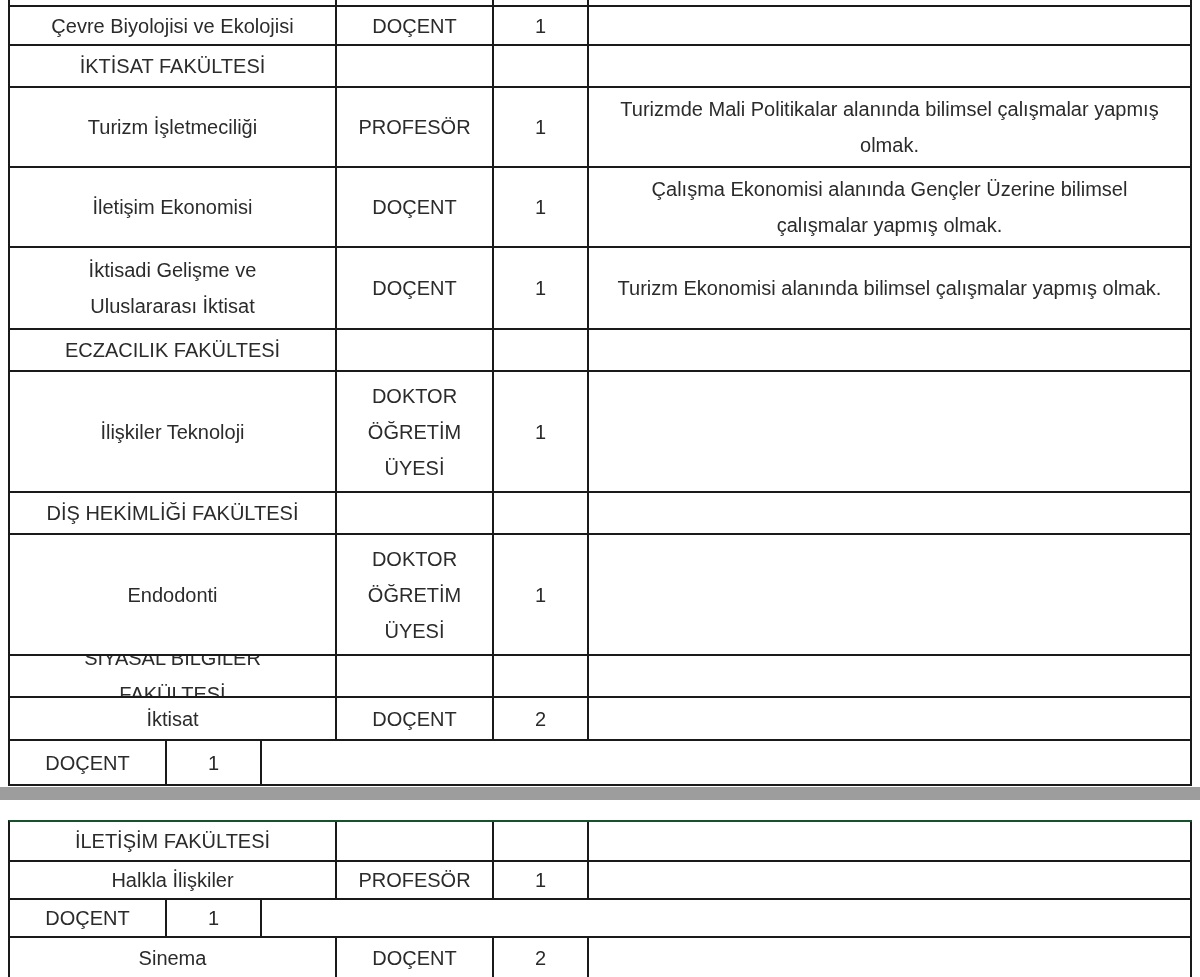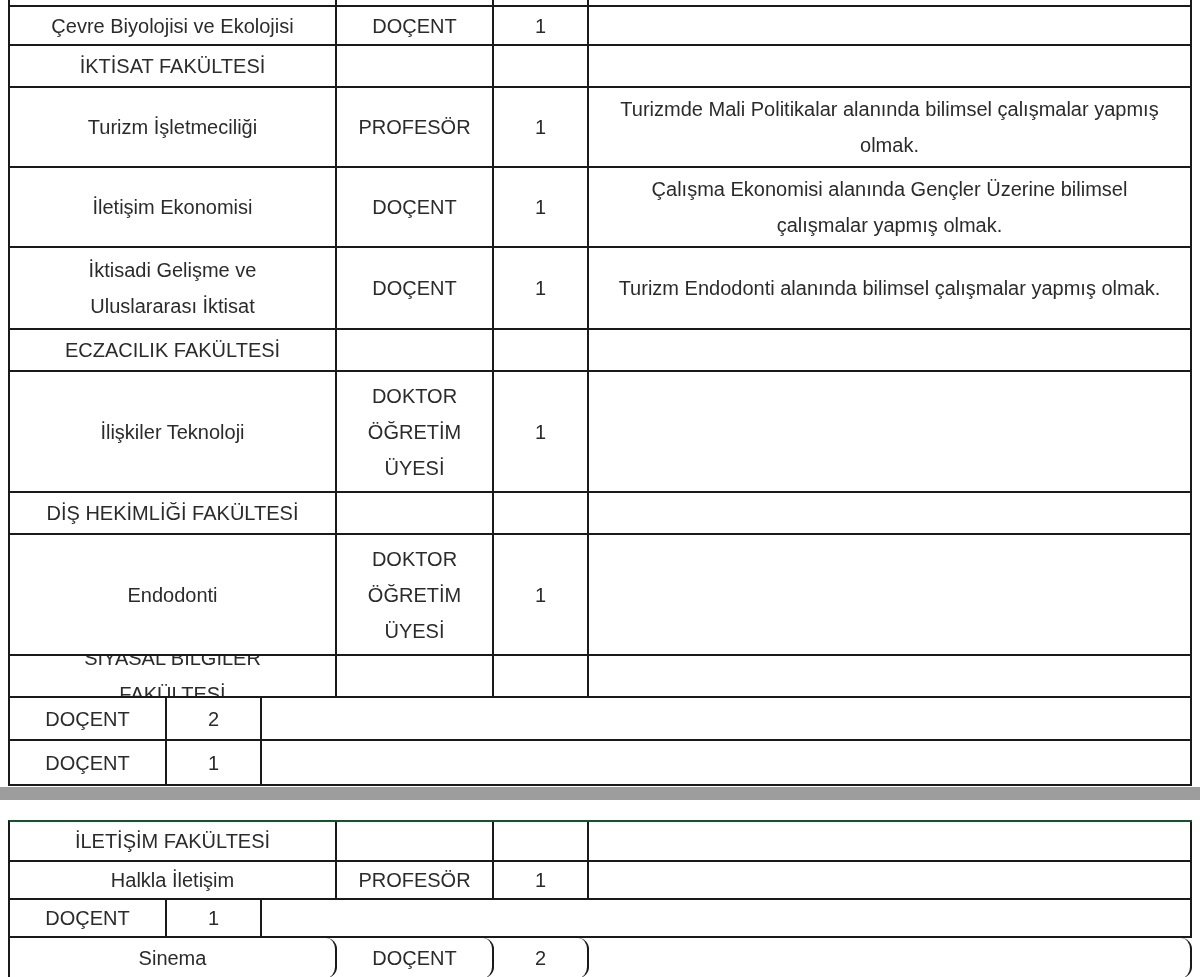--- a/index.html
+++ b/index.html
@@ -18,21 +18,21 @@
     display:flex;align-items:center;justify-content:center;
     text-align:center;font-size:20px;line-height:1.8;overflow:hidden;
   }
   .c1{width:327px;padding:0 24px;}
   .c2{width:157px;padding:0 12px;}
   .c3{width:95px;}
   .c4{flex:1;padding:0 28px;}
   .h7{height:7px}.h38{height:38px}.h39{height:39px}.h40{height:40px}
   .h42{height:42px}.h43{height:43px}.h45{height:45px}
   .h80{height:80px}.h82{height:82px}.h121{height:121px}
-  .nobb .c{border-bottom:none;border-radius:11px;}
+  .nobb .c{border-bottom:none;}
   .sep{position:absolute;left:0;top:787px;width:1200px;height:13px;background:#9d9d9d;}
 </style>
 </head>
 <body>
 
 <div class="tbl" id="t1">
 
   <div class="row h7">
     <div class="c c1"></div>
     <div class="c c2"></div>
@@ -65,21 +65,21 @@
     <div class="c c1">İletişim Ekonomisi</div>
     <div class="c c2">DOÇENT</div>
     <div class="c c3">1</div>
     <div class="c c4">Çalışma Ekonomisi alanında Gençler Üzerine bilimsel çalışmalar yapmış olmak.</div>
   </div>
 
   <div class="row h82">
     <div class="c c1">İktisadi Gelişme ve Uluslararası İktisat</div>
     <div class="c c2">DOÇENT</div>
     <div class="c c3">1</div>
-    <div class="c c4">Turizm Endodonti alanında bilimsel çalışmalar yapmış olmak.</div>
+    <div class="c c4">Turizm Ekonomisi alanında bilimsel çalışmalar yapmış olmak.</div>
   </div>
 
   <div class="row h42">
     <div class="c c1">ECZACILIK FAKÜLTESİ</div>
     <div class="c c2"></div>
     <div class="c c3"></div>
     <div class="c c4"></div>
   </div>
 
   <div class="row h121">
@@ -104,20 +104,21 @@
   </div>
 
   <div class="row h42">
     <div class="c c1">SİYASAL BİLGİLER FAKÜLTESİ</div>
     <div class="c c2"></div>
     <div class="c c3"></div>
     <div class="c c4"></div>
   </div>
 
   <div class="row h43">
+    <div class="c c1">İktisat</div>
     <div class="c c2">DOÇENT</div>
     <div class="c c3">2</div>
     <div class="c c4"></div>
   </div>
 
   <div class="row h45">
     <div class="c c2">DOÇENT</div>
     <div class="c c3">1</div>
     <div class="c c4"></div>
   </div>
@@ -129,21 +130,21 @@
 <div class="tbl" id="t2">
 
   <div class="row h40">
     <div class="c c1">İLETİŞİM FAKÜLTESİ</div>
     <div class="c c2"></div>
     <div class="c c3"></div>
     <div class="c c4"></div>
   </div>
 
   <div class="row h38">
-    <div class="c c1">Halkla İletişim</div>
+    <div class="c c1">Halkla İlişkiler</div>
     <div class="c c2">PROFESÖR</div>
     <div class="c c3">1</div>
     <div class="c c4"></div>
   </div>
 
   <div class="row h38">
     <div class="c c2">DOÇENT</div>
     <div class="c c3">1</div>
     <div class="c c4"></div>
   </div>

